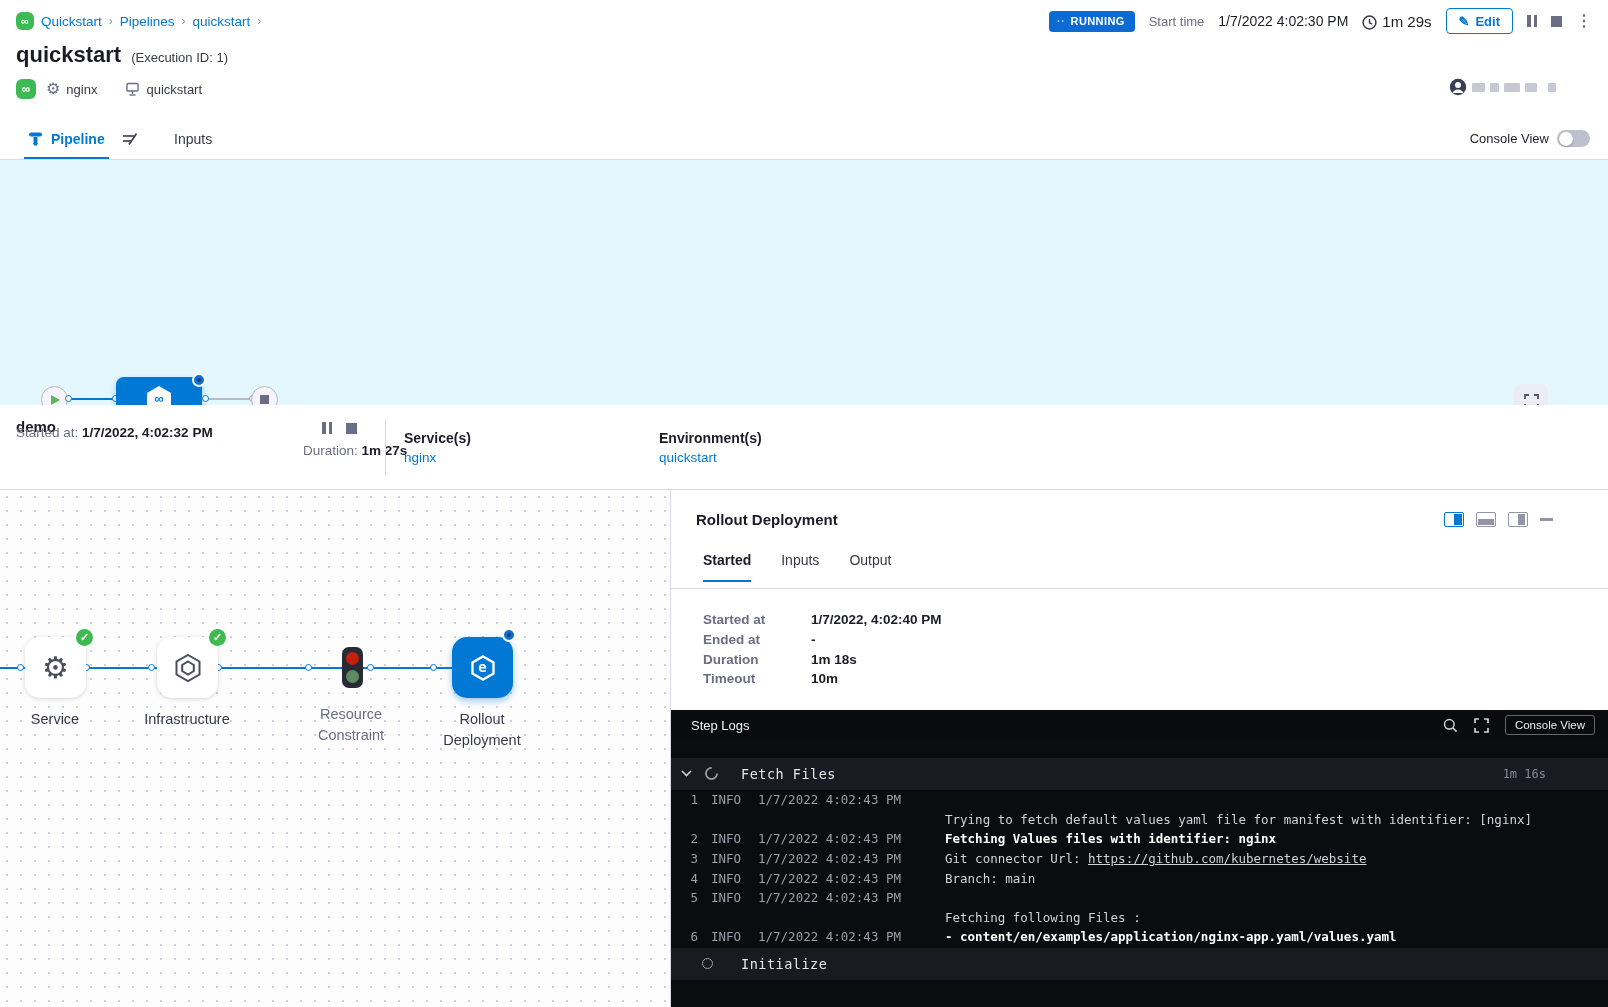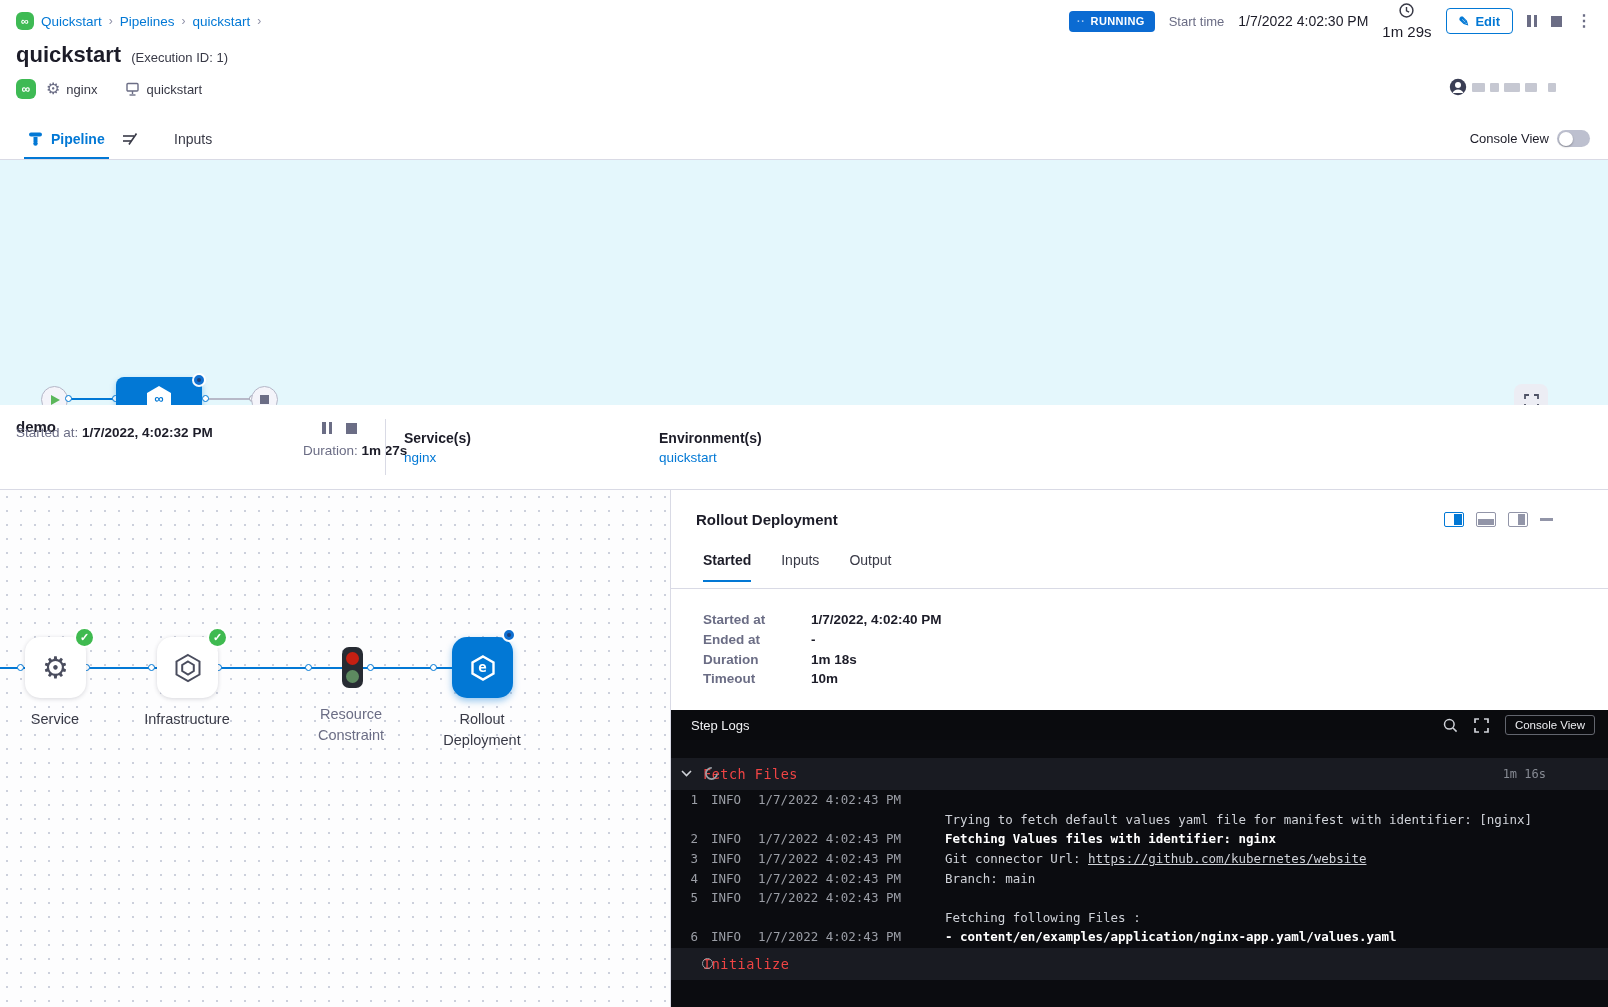--- a/index.html
+++ b/index.html
@@ -11,21 +11,21 @@
   .top-header { position:absolute; left:0; top:0; width:1608px; height:118px; background:#fff; }
   .crumb-row { position:absolute; left:16px; top:10px; height:22px; display:flex; align-items:center; gap:7px; }
   .cd-badge { width:18px; height:18px; border-radius:6px; background:#3eba54; color:#fff; display:flex; align-items:center; justify-content:center; font-size:11px; font-weight:bold; }
   .crumb-link { color:#0278d5; font-size:13.5px; text-decoration:none; cursor:pointer; }
   .crumb-sep { color:#8f91a8; font-size:12px; }
   .hdr-right { position:absolute; right:16px; top:8px; height:26px; display:flex; align-items:center; gap:14px; }
   .run-badge { background:#0b6bd2; color:#fff; border-radius:4px; height:21px; padding:0 10px 0 8px; display:flex; align-items:center; gap:5px; font-size:11px; font-weight:bold; letter-spacing:.4px; }
   .run-dots { opacity:.65; font-size:10px; letter-spacing:1px; }
   .starttime-label { color:#6b6d85; font-size:13px; }
   .starttime-val { color:#1c1c28; font-size:14px; }
-  .elapsed { display:flex; align-items:center; gap:5px; font-size:15px; color:#1c1c28;flex-direction:column; }
+  .elapsed { display:flex; align-items:flex-end; gap:5px; font-size:15px; color:#1c1c28; }
   .edit-btn { display:flex; align-items:center; gap:6px; border:1px solid #0278d5; color:#0278d5; border-radius:4px; height:26px; padding:0 12px; font-size:13px; font-weight:bold; background:#fff; cursor:pointer; }
   .icon-pause { display:inline-flex; gap:3px; cursor:pointer; }
   .icon-pause i { width:3.5px; height:12px; background:#6b6d85; display:inline-block; }
   .icon-stop { width:11px; height:11px; background:#6b6d85; display:inline-block; cursor:pointer; }
   .kebab { color:#6b6d85; font-size:16px; font-weight:bold; cursor:pointer; line-height:1; }
   .title-row { position:absolute; left:16px; top:42px; display:flex; align-items:baseline; gap:10px; }
   .exec-title { font-size:22px; font-weight:bold; color:#1c1c28; }
   .exec-id { font-size:13px; color:#383946; }
   .meta-row { position:absolute; left:16px; top:79px; display:flex; align-items:center; gap:10px; }
   .meta-item { display:flex; align-items:center; gap:6px; font-size:13px; color:#383946; }
@@ -109,21 +109,21 @@
 
   
   .console { position:absolute; left:0; top:220px; width:938px; height:297px; background:#0b0c10; font-family:"DejaVu Sans Mono", monospace; }
   .console-head { position:absolute; left:0; top:0; width:100%; height:30px; background:#0a0b0e; display:flex; align-items:center; }
   .console-title { margin-left:20px; color:#f1f2f4; font-size:13px; font-family:"Liberation Sans", sans-serif; }
   .console-actions { margin-left:auto; margin-right:14px; display:flex; align-items:center; gap:16px; }
   .consoleview-btn { border:1px solid #63666e; color:#ecedf0; font-size:11.5px; border-radius:3px; padding:3px 9px; background:transparent; cursor:pointer; font-family:"Liberation Sans", sans-serif; }
   .log-section { position:absolute; left:0; width:100%; height:32px; background:#191b22; display:flex; align-items:center; cursor:pointer; }
   .sec-fetch { top:48px; }
   .sec-init { top:238px; }
-  .sec-title { margin-left:32px; color:#ef4444; font-size:13.5px; letter-spacing:.5px; }
+  .sec-title { margin-left:70px; color:#e5e5e5; font-size:13.5px; letter-spacing:.5px; }
   .sec-duration { margin-left:auto; margin-right:63px; color:#868a93; font-size:12px; }
   .chev { position:absolute; left:10px; top:12px; }
   .spin { position:absolute; left:33px; top:8px; }
   .init-circle { position:absolute; left:31px; top:10px; width:11px; height:11px; border:1.6px solid #9aa0a6; border-radius:50%; }
   .log-rows { position:absolute; left:0; top:80px; width:100%; }
   .log-row { display:flex; align-items:center; height:19.6px; font-size:12.5px; }
   .log-ln { margin-left:7px; width:20px; text-align:right; color:#9b9ea6; }
   .log-lvl { margin-left:13px; width:36px; color:#9b9ea6; }
   .log-time { margin-left:11px; width:158px; color:#9b9ea6; }
   .log-msg { margin-left:29px; color:#cfd2d8; white-space:pre; }

